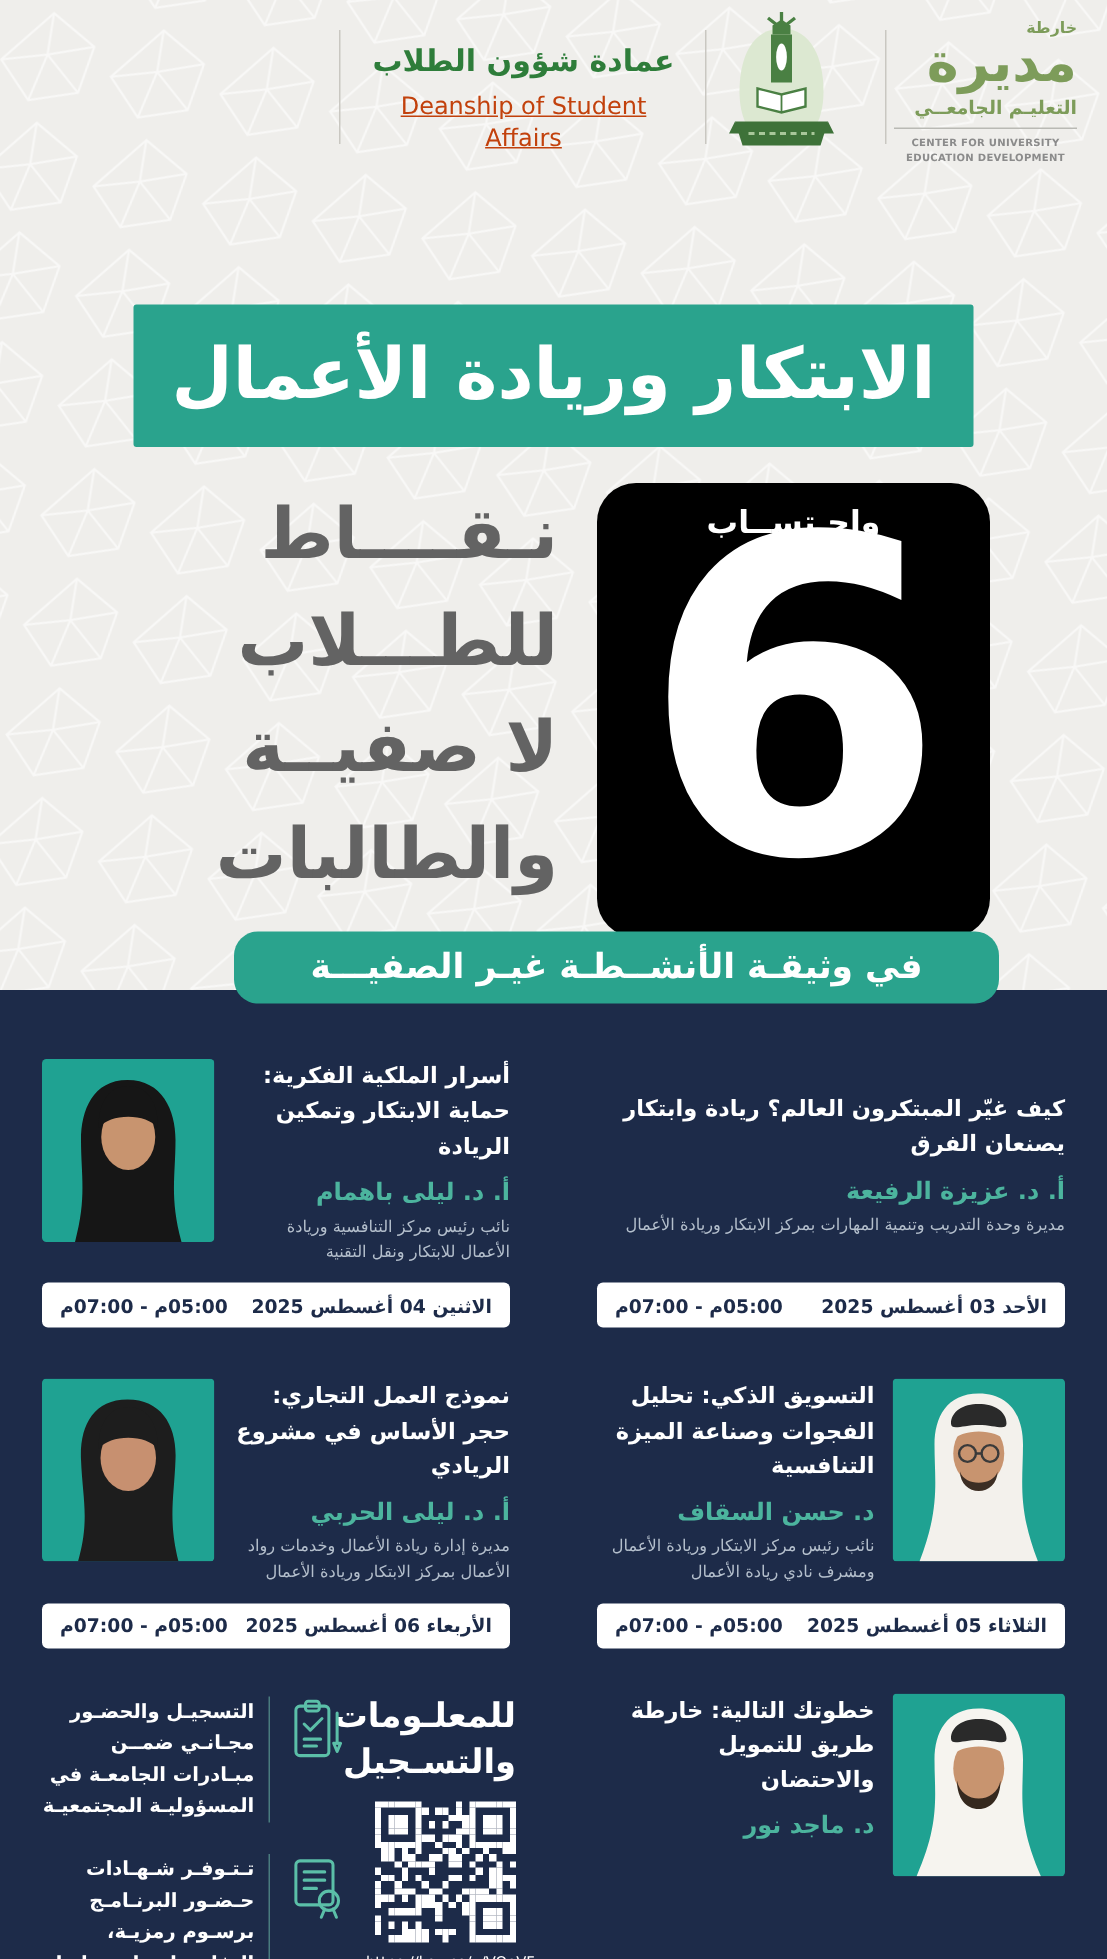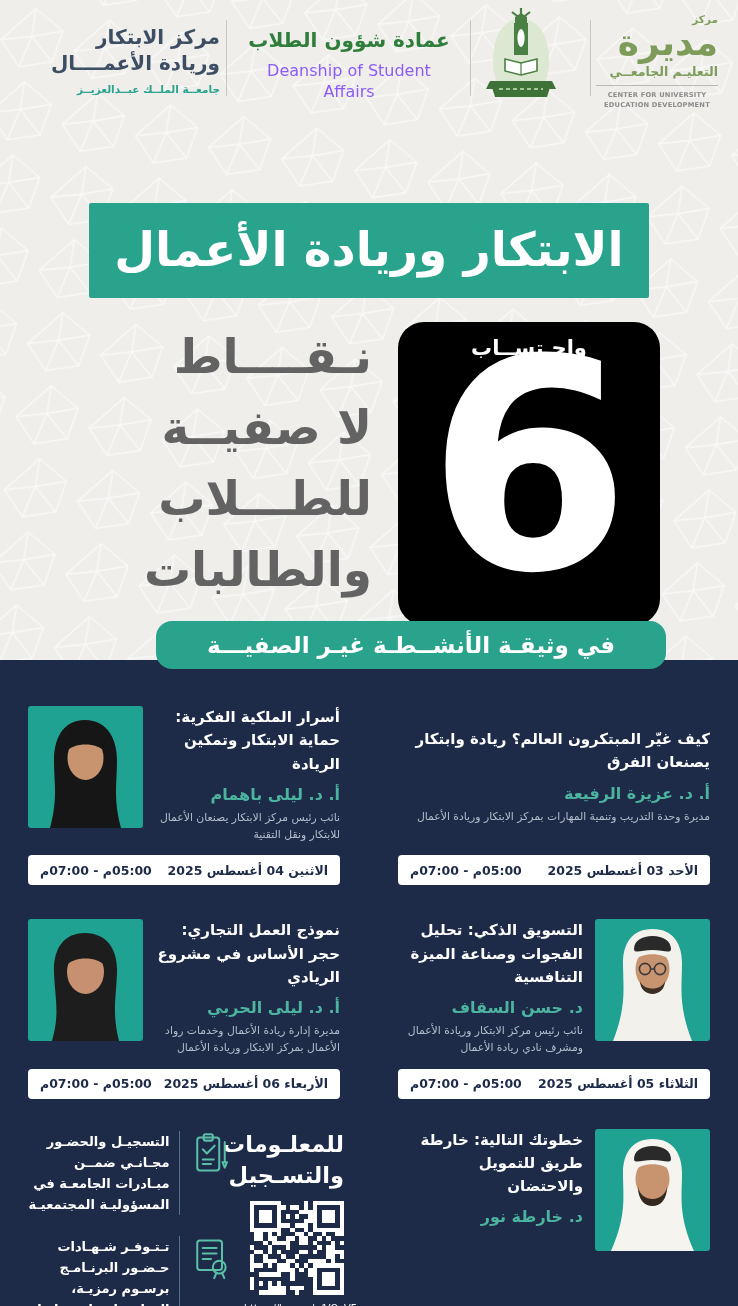--- a/index.html
+++ b/index.html
@@ -12,21 +12,21 @@
   .pattern { position:absolute; inset:0; }
 
   .logo-left { position:absolute; left:36px; top:24px; width:184px; text-align:right; z-index:2; }
   .logo-left .l1 { font-size:20px; font-weight:800; color:#3d4e63; line-height:1.3; }
   .logo-left .l3 { margin-top:7px; font-size:10.5px; font-weight:700; color:#2aa38d; }
 
   .vline { position:absolute; top:20px; width:1px; height:76px; background:#c9c7c1; z-index:2; }
 
   .logo-center { position:absolute; left:238px; top:28px; width:222px; text-align:center; z-index:2; }
   .logo-center .ar { font-size:20px; font-weight:800; color:#2e7d3a; }
-  .logo-center .en { margin-top:9px; font-size:16px; color:#8b5cf6; line-height:1.3; }
+  .logo-center .en { margin-top:9px; font-size:16px; color:#c2410c; line-height:1.3;text-decoration:underline; }
 
   .kau { position:absolute; left:482px; top:5px; z-index:2; }
 
   .logo-right { position:absolute; left:596px; top:13px; width:122px; text-align:right; z-index:2; }
   .logo-right .sm { font-size:10.5px; font-weight:700; color:#7d9c5a; }
   .logo-right .bg { font-size:36px; font-weight:800; color:#7d9c5a; line-height:1.02; }
   .logo-right .sub { margin-top:2px; font-size:12.5px; font-weight:700; color:#7d9c5a; }
   .logo-right .en { margin-top:6px; padding-top:4px; border-top:1px solid #b9b9b4; font-size:6.7px; font-weight:700; color:#8b8b8b; line-height:1.5; text-align:center; letter-spacing:.2px; }
 
   .kicker { position:absolute; top:128px; left:0; width:100%; text-align:center; font-size:46px; font-weight:800; color:#2aa38d; z-index:2; }
@@ -83,25 +83,20 @@
           <g fill="none" stroke="#ffffff" stroke-width="1.4" opacity="0.6">
             <path d="M37 3 L67 21 L61 53 L29 63 L7 39 Z"></path>
             <path d="M37 3 L37 31 M67 21 L37 31 M61 53 L37 31 M29 63 L37 31 M7 39 L37 31"></path>
           </g>
         </pattern>
       </defs>
       <rect width="738" height="660" fill="#efeeeb"></rect>
       <rect width="738" height="660" fill="url(#geo)"></rect>
     </svg>
 
-    <div class="logo-left">
-      <div class="l1">مركز الابتكار</div>
-      <div class="l1">وريادة الأعمــــال</div>
-      <div class="l3">جامعــة الملــك عبــدالعزيــز</div>
-    </div>
 
     <div class="vline" style="left:226px"></div>
     <div class="vline" style="left:470px"></div>
     <div class="vline" style="left:590px"></div>
 
     <div class="logo-center">
       <div class="ar">عمادة شؤون الطلاب</div>
       <div class="en">
         <div>Deanship of Student</div>
         <div>Affairs</div>
@@ -115,35 +110,35 @@
       <rect x="32" y="18" width="14" height="32" fill="#4a8043"></rect>
       <ellipse cx="39" cy="33" rx="3.6" ry="9" fill="#ffffff"></ellipse>
       <path d="M23 54 L39 58 L55 54 L55 66 L39 70 L23 66 Z" fill="#ffffff" stroke="#4a8043" stroke-width="1.6"></path>
       <path d="M39 58 V70" stroke="#4a8043" stroke-width="1.2"></path>
       <path d="M8 76 L70 76 L65 92 L13 92 Z" fill="#3e7239"></path>
       <path d="M17 84 h44" stroke="#a8c79a" stroke-width="2" stroke-dasharray="4 3"></path>
       <path d="M8 76 l-4 8 l9 0 Z M70 76 l4 8 l-9 0 Z" fill="#3e7239"></path>
     </svg>
 
     <div class="logo-right">
-      <div class="sm">مركز</div>
+      <div class="sm">خارطة</div>
       <div class="bg">مديرة</div>
       <div class="sub">التعليـم الجامعــي</div>
       <div class="en">
         <div>CENTER FOR UNIVERSITY</div>
         <div>EDUCATION DEVELOPMENT</div>
       </div>
     </div>
 
     <div class="title-box">الابتكار وريادة الأعمال</div>
 
     <div class="points">
       <div>نـقــــاط</div>
+      <div>للطـــلاب</div>
       <div>لا صفيــة</div>
-      <div>للطـــلاب</div>
       <div>والطالبات</div>
     </div>
 
     <div class="six-box">
       <div class="lbl">واحـتســاب</div>
       <div class="num">6</div>
     </div>
 
     <div class="pill">في وثيقـة الأنشــطـة غيـر الصفيـــة</div>
   </div>
@@ -164,21 +159,21 @@
           <span>الأحد 03 أغسطس 2025</span>
           <span>05:00م - 07:00م</span>
         </div>
       </div>
 
       <div class="card">
         <div class="card-body">
           <div class="card-text">
             <h3>أسرار الملكية الفكرية: حماية الابتكار وتمكين الريادة</h3>
             <div class="sp-name">أ. د. ليلى باهمام</div>
-            <p class="sp-role">نائب رئيس مركز الابتكار يصنعان الأعمال للابتكار ونقل التقنية</p>
+            <p class="sp-role">نائب رئيس مركز التنافسية وريادة الأعمال للابتكار ونقل التقنية</p>
           </div>
           <div class="avatar">
             <svg width="115" height="122" viewBox="0 0 115 122">
               <rect width="115" height="122" fill="#1fa292"></rect>
               <path d="M57 14 C34 14 26 34 26 54 C26 78 30 92 22 122 L93 122 C85 92 89 78 89 54 C89 34 80 14 57 14Z" fill="#161616"></path>
               <ellipse cx="57.5" cy="52" rx="18" ry="22" fill="#c8946f"></ellipse>
               <path d="M57.5 18 C43 18 37 32 38 46 C45 36 70 36 77 46 C78 32 72 18 57.5 18Z" fill="#161616"></path>
             </svg>
           </div>
         </div>
@@ -252,21 +247,21 @@
               <rect width="115" height="122" fill="#1fa292"></rect>
               <path d="M57.5 10 C36 10 28 26 28 44 C28 68 32 86 16 122 L99 122 C83 86 87 68 87 44 C87 26 79 10 57.5 10Z" fill="#f6f4ef"></path>
               <ellipse cx="57.5" cy="50" rx="17" ry="21" fill="#c8946f"></ellipse>
               <path d="M57.5 16 C44 16 38 29 39 42 C46 33 69 33 76 42 C77 29 71 16 57.5 16Z" fill="#f6f4ef"></path>
               <path d="M39 30 C39 22 47 17 57.5 17 C68 17 76 22 76 30 C76 35 68 31 57.5 31 C47 31 39 35 39 30Z" fill="#2a2a2a"></path>
               <path d="M43 58 C46 74 69 74 72 58 C72 70 66 77 57.5 77 C49 77 43 70 43 58Z" fill="#35281e"></path>
             </svg>
           </div>
           <div class="card-text">
             <h3>خطوتك التالية: خارطة طريق للتمويل والاحتضان</h3>
-            <div class="sp-name">د. خارطة نور</div>
+            <div class="sp-name">د. ماجد نور</div>
           </div>
         </div>
 
       </div>
 
       <div class="info-block">
         <div class="info-right">
           <div class="info-heading">للمعلـومات والتسـجيل</div>
           <div class="qr">
               <i style="grid-area:1/1"></i>

